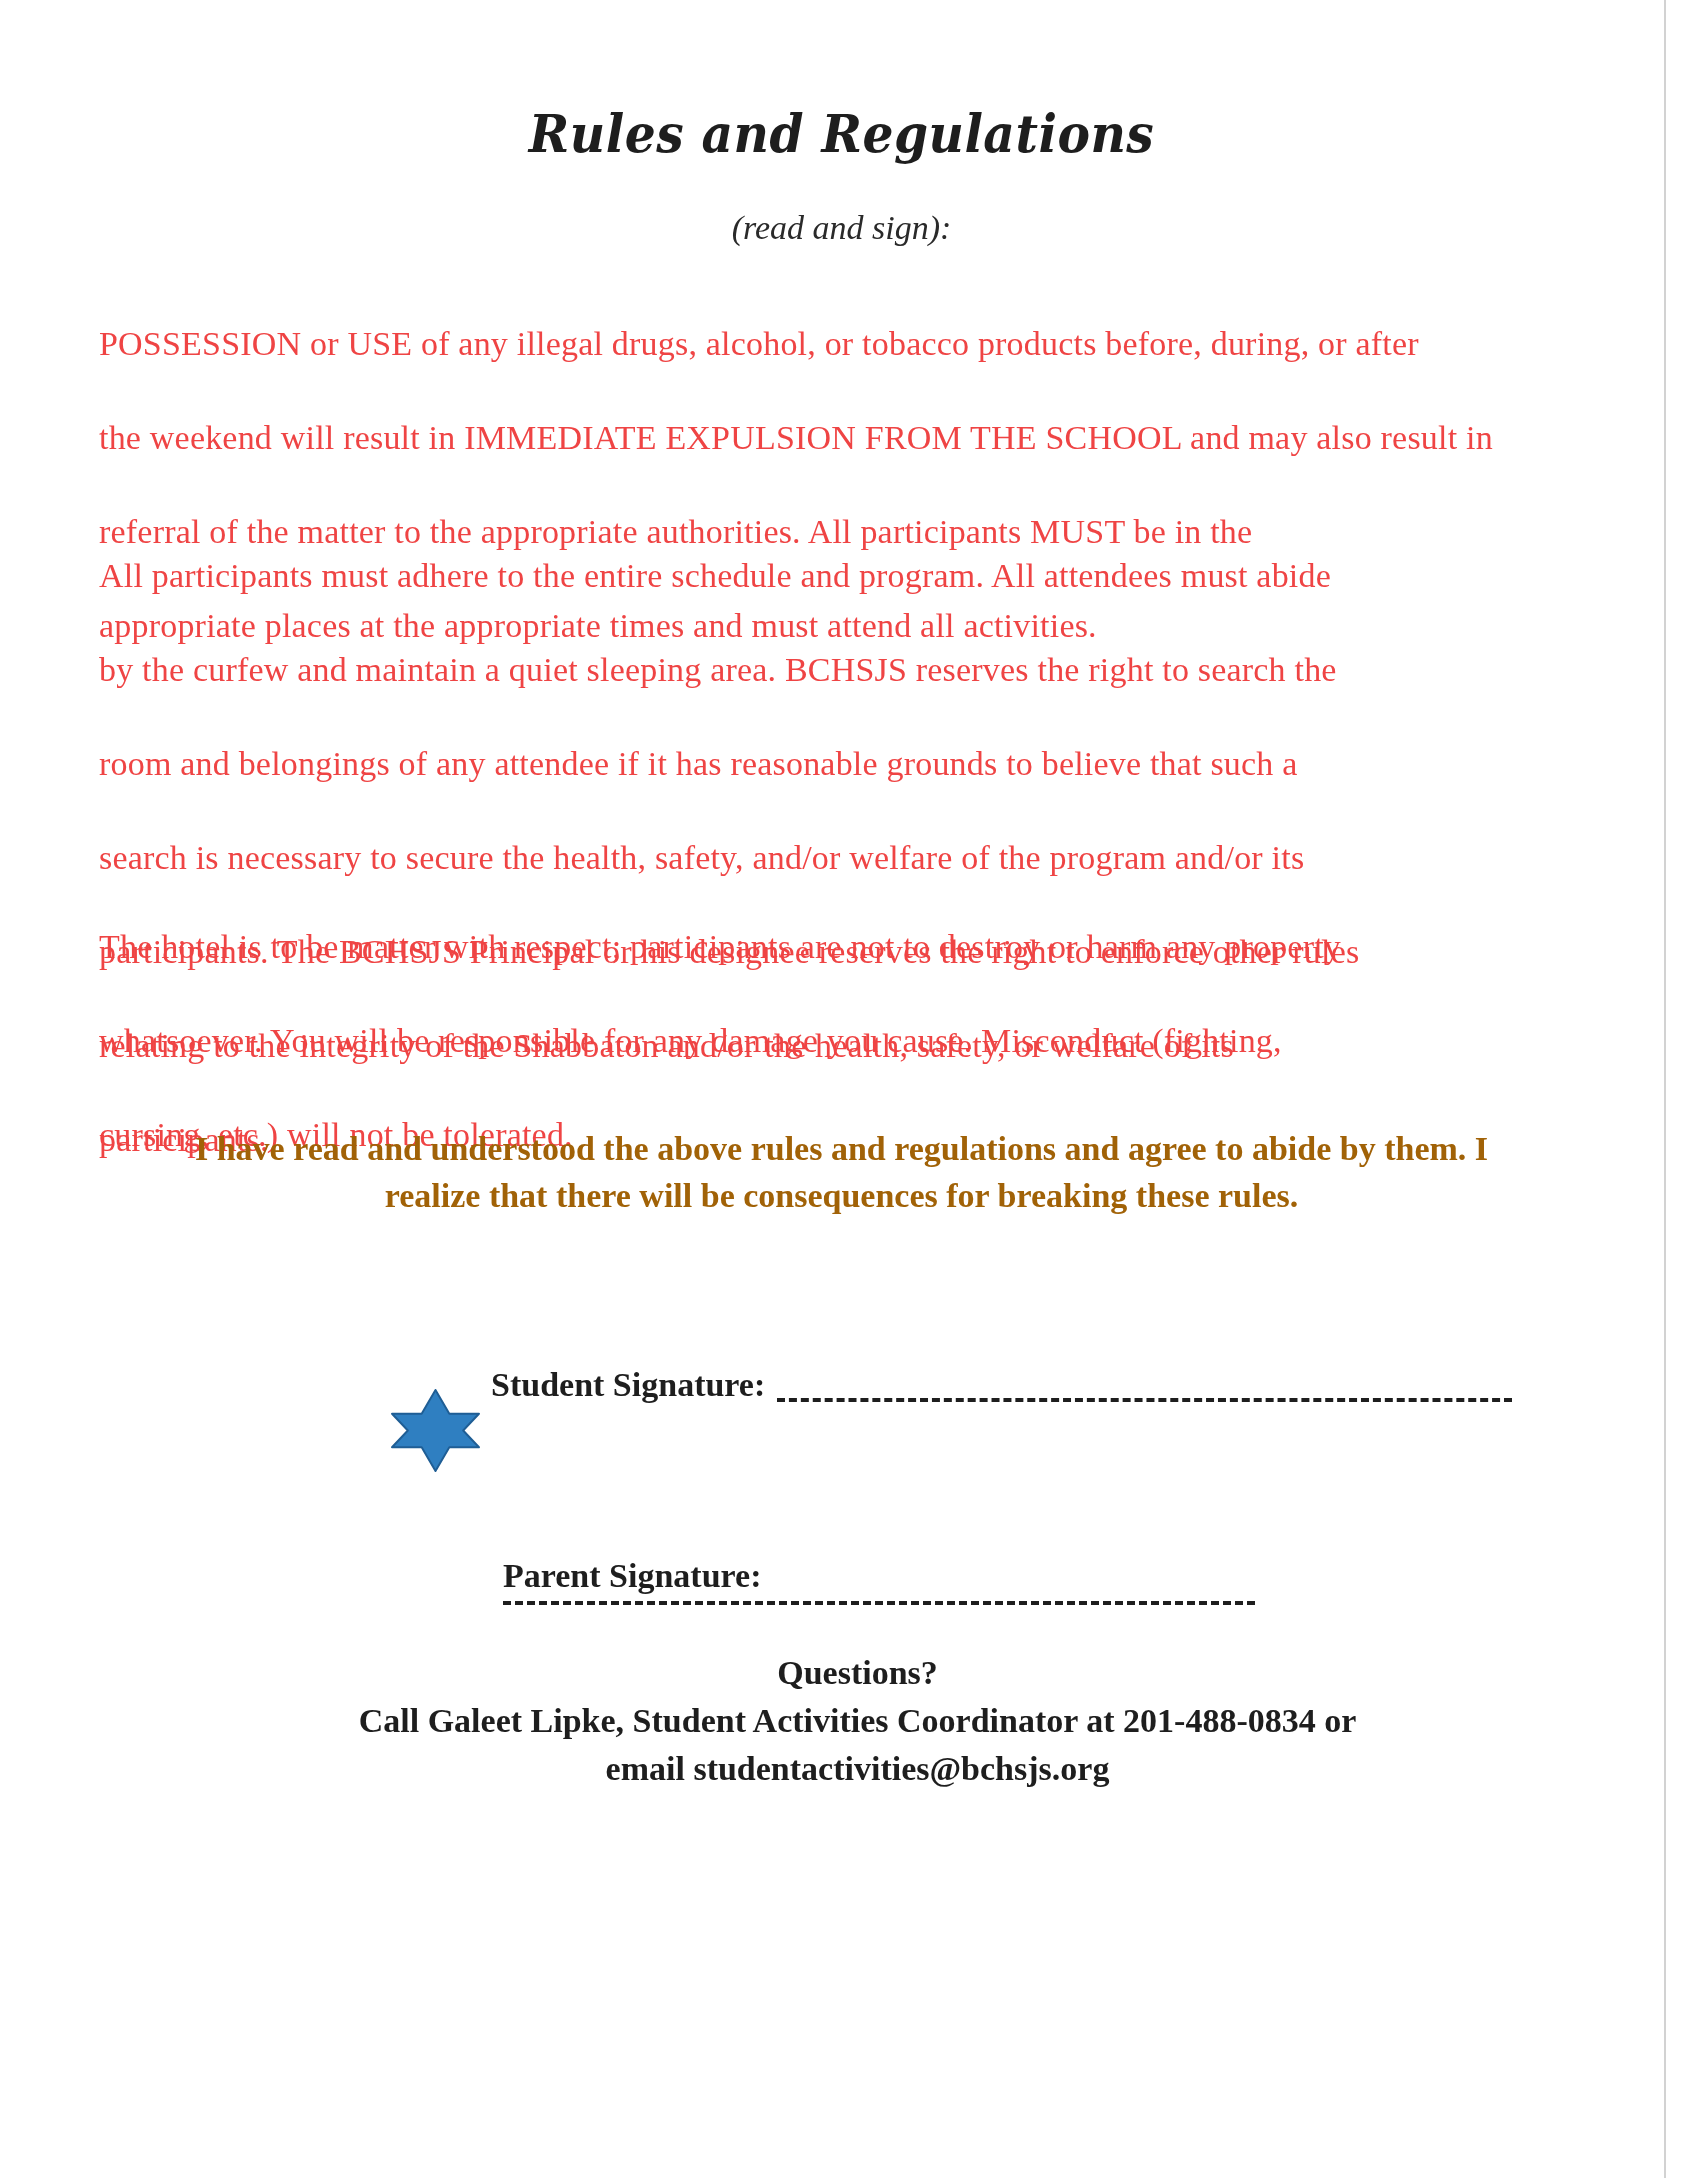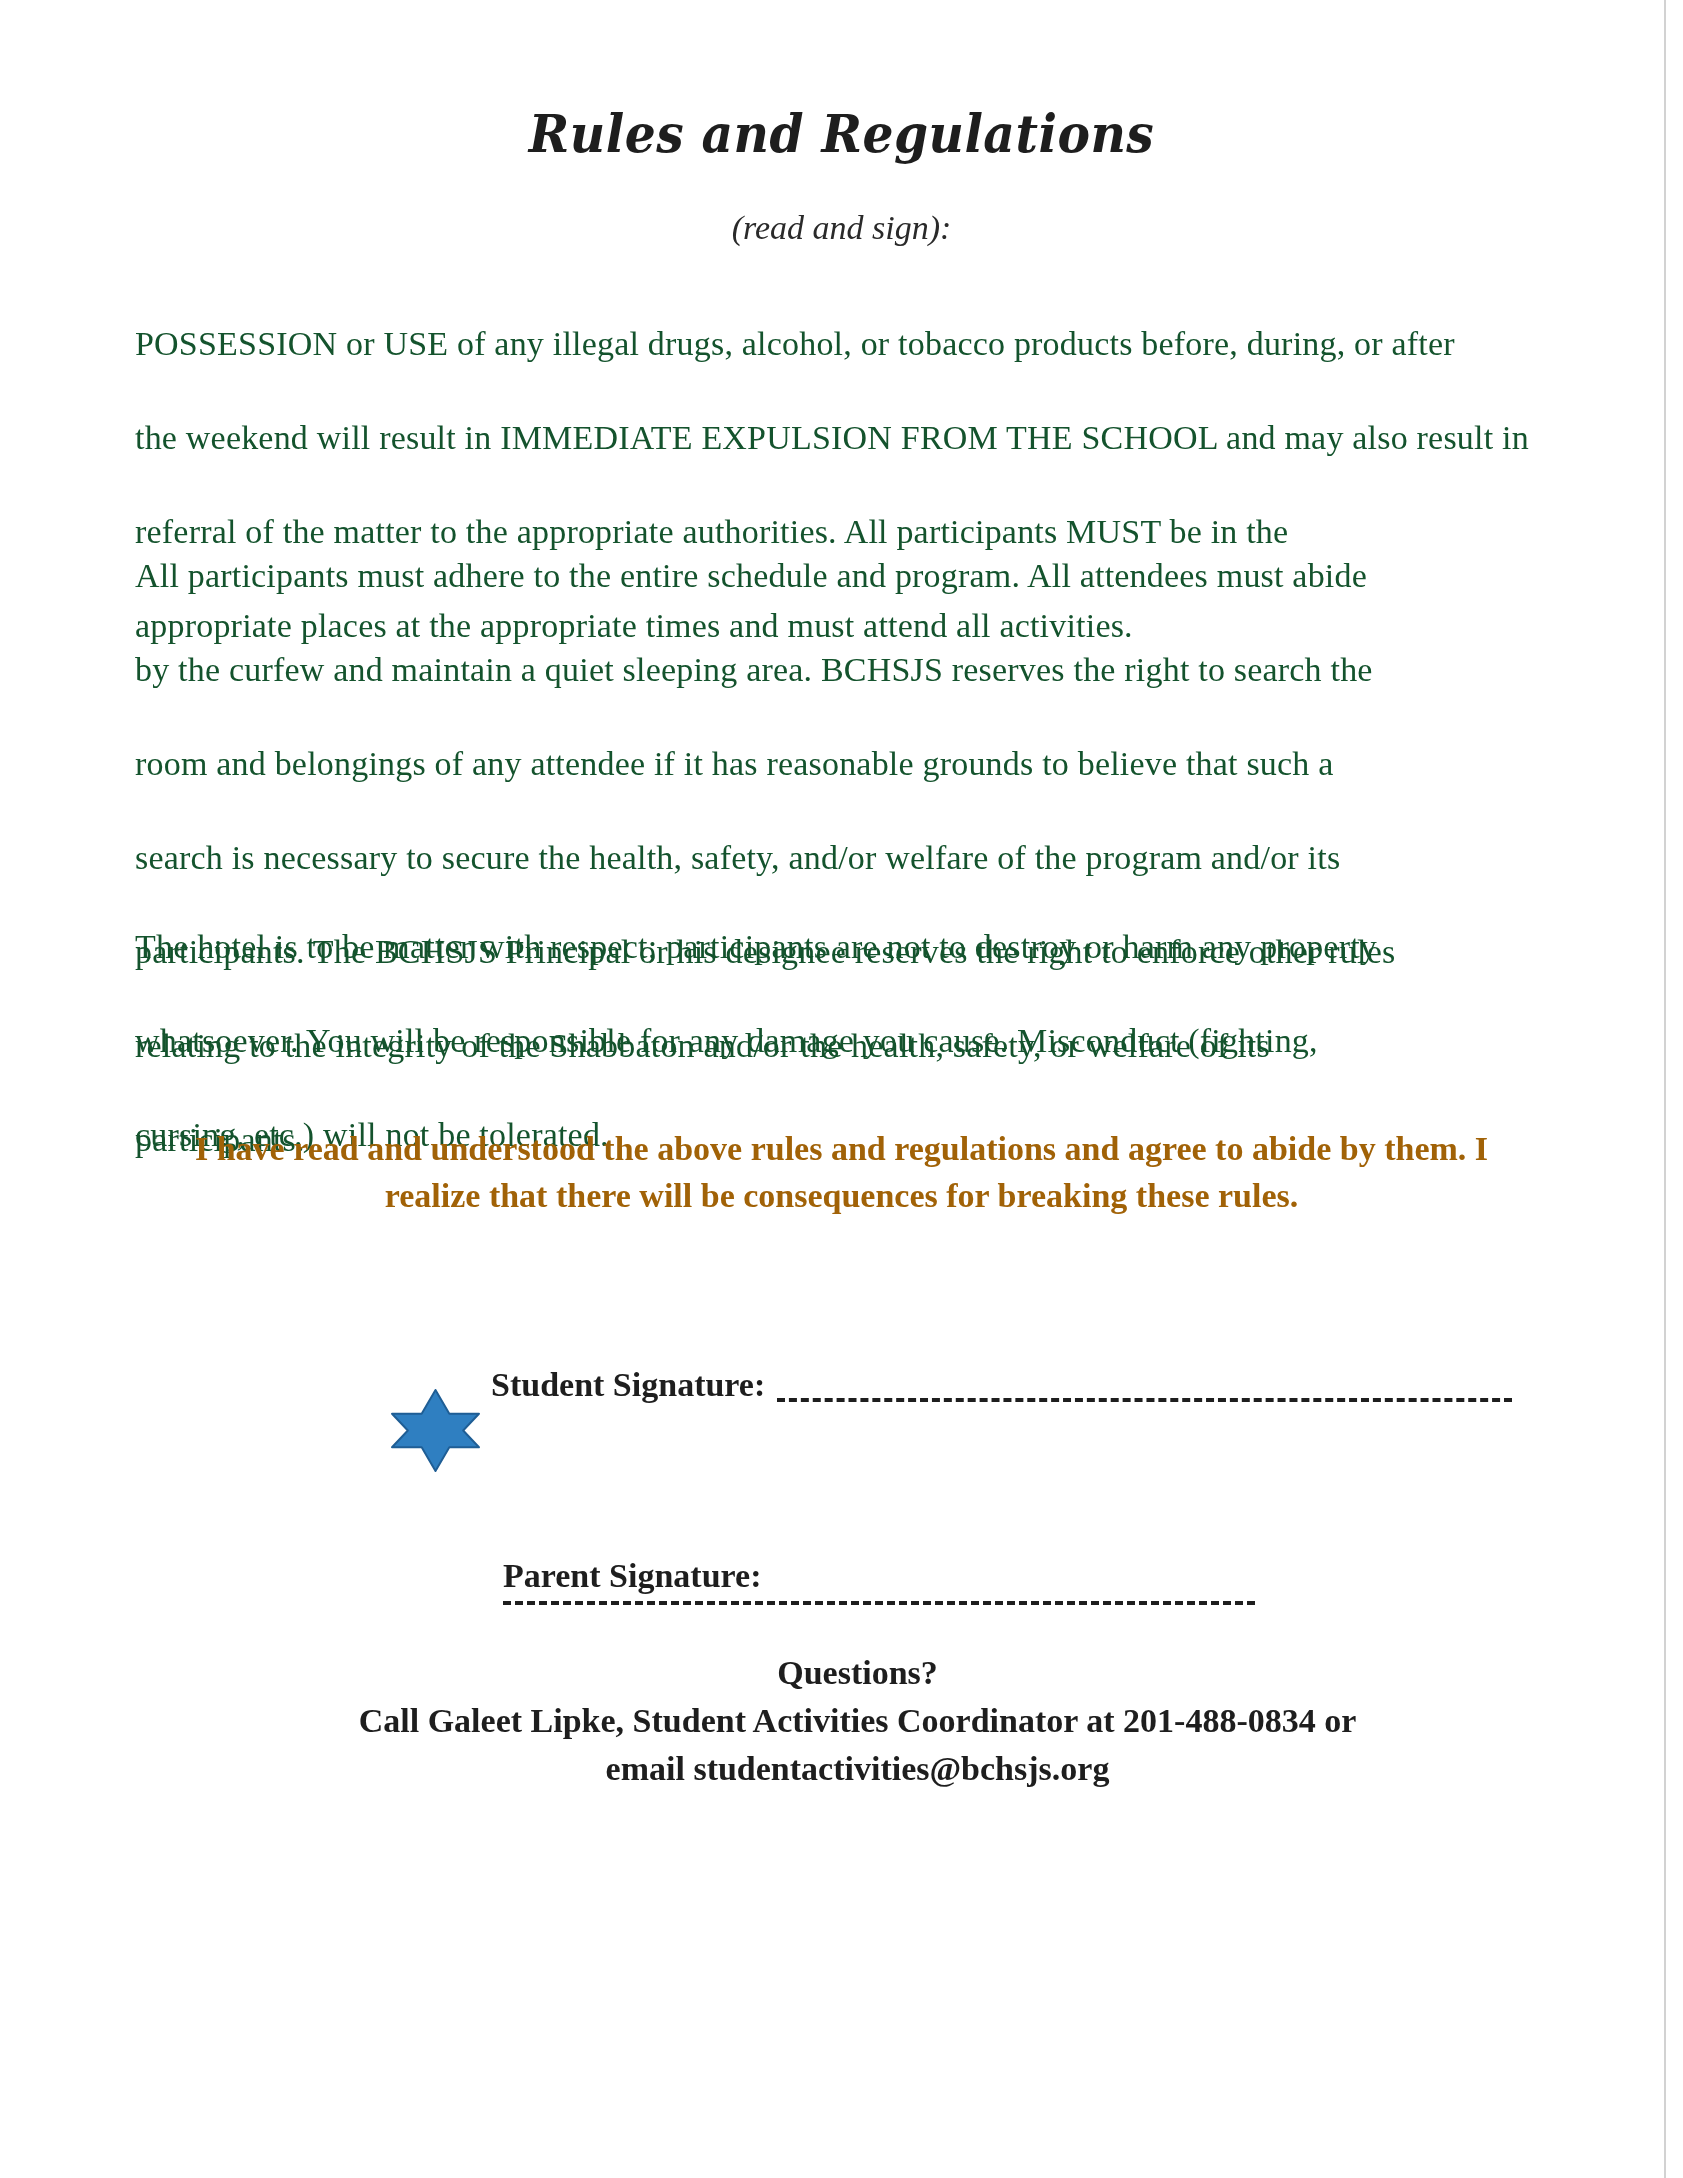--- a/index.html
+++ b/index.html
@@ -51,24 +51,23 @@
       color: #2a2a2a;
       margin-top: 28px;
     }
     .para {
       position: absolute;
       left: 99px;
       width: 1544px;
       font-family: "Liberation Serif", serif;
       font-size: 34px;
       line-height: 47px;
-      color: #14532d;
+      color: #ef4444;
       white-space: pre-line;
       letter-spacing: 0.2px;
-      margin-left: 36px;
     }
     .para .line { display: block; white-space: nowrap; }
     #para-1 { top: 273px; }
     #para-2 { top: 505px; }
     #para-3 { top: 876px; }
 
     .agreement {
       position: absolute;
       left: 89px;
       width: 1505px;

